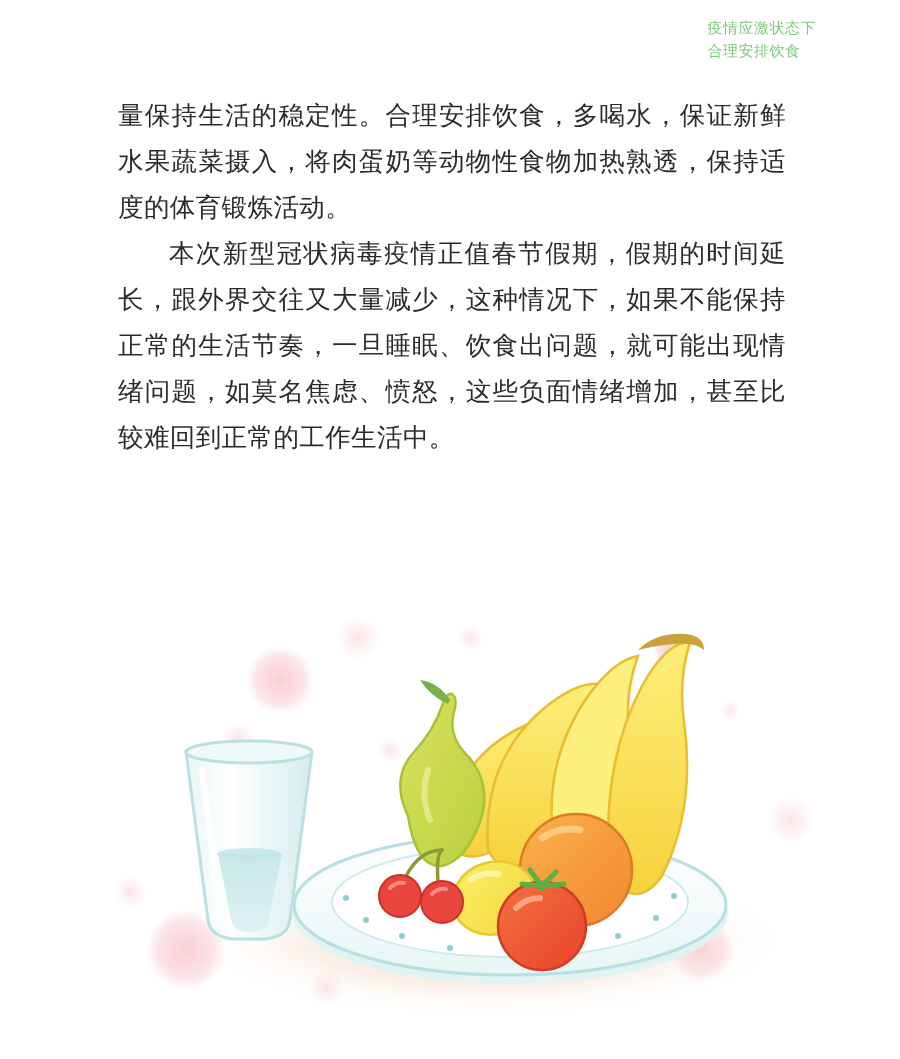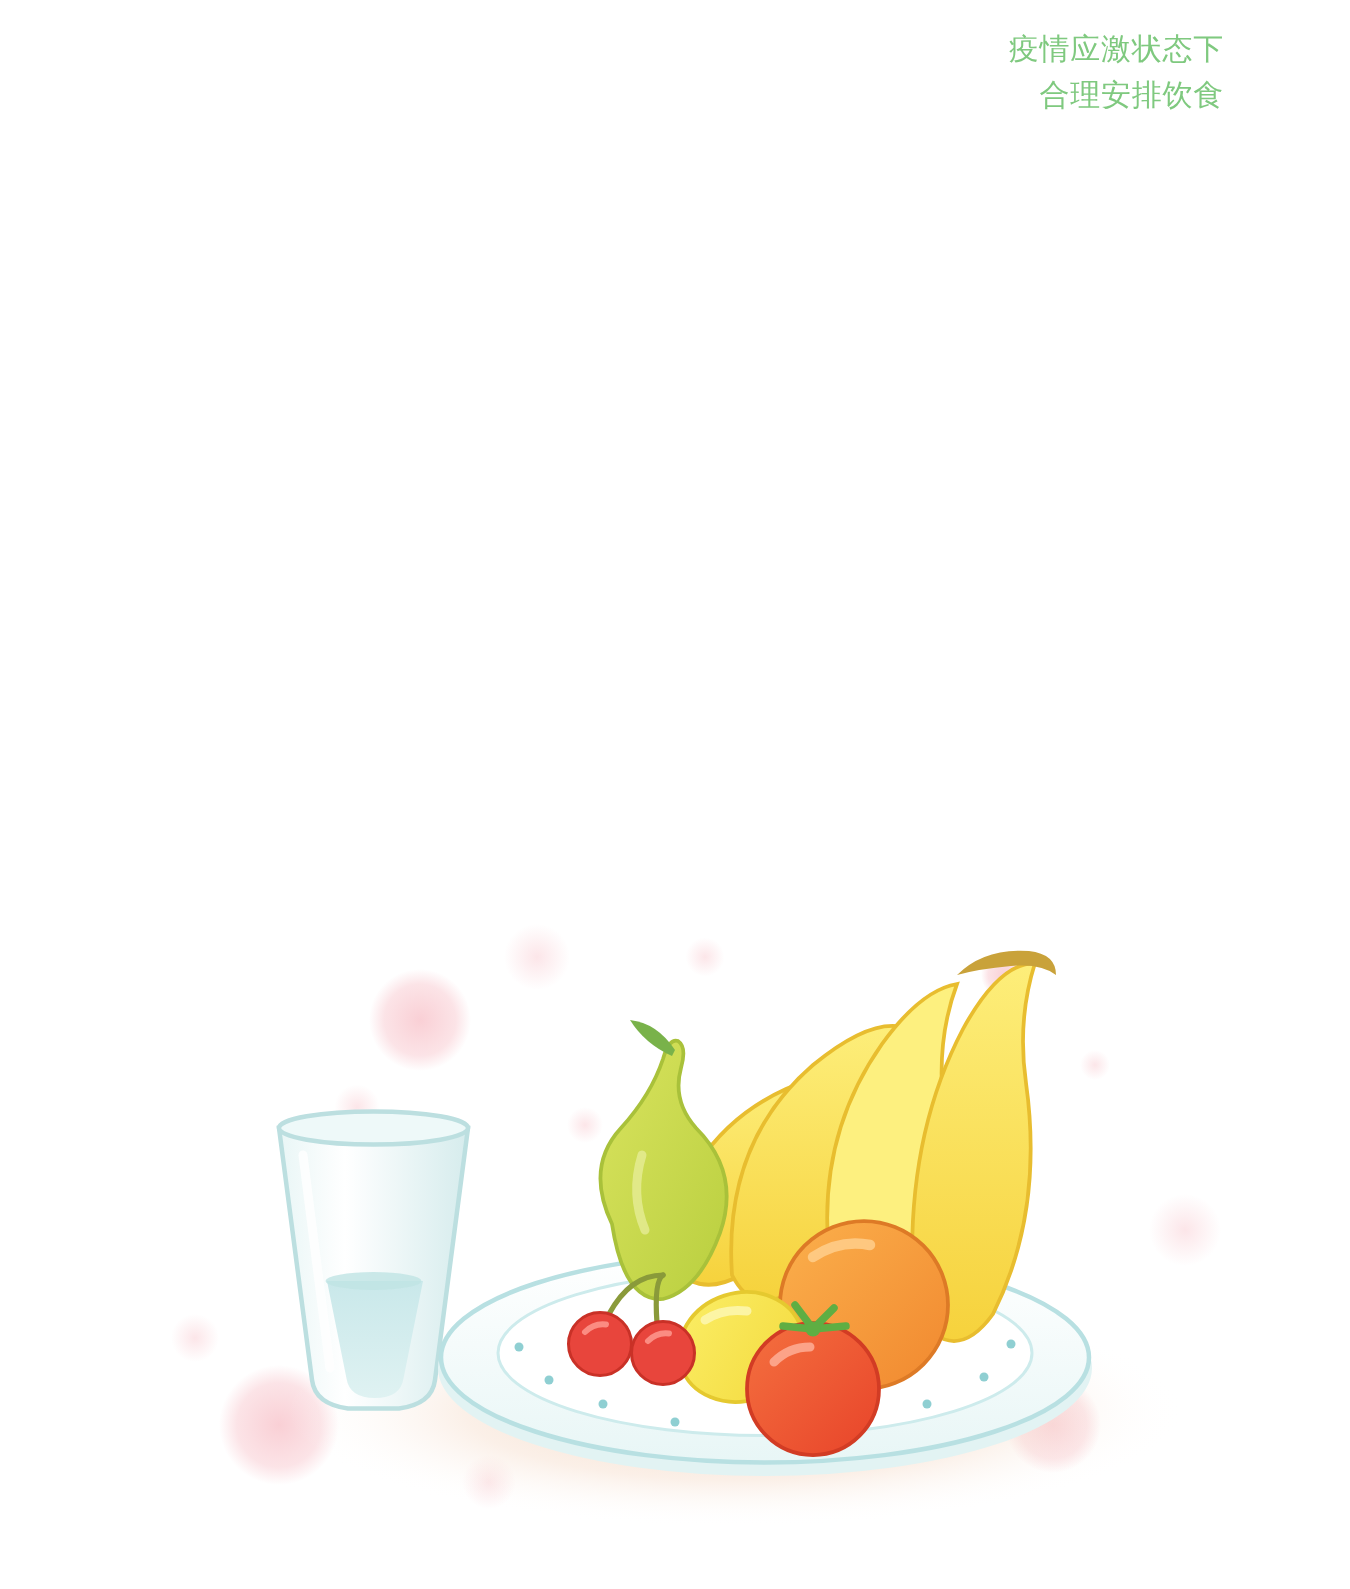--- a/index.html
+++ b/index.html
@@ -20,26 +20,26 @@
     width: 900px;
     height: 1059px;
     box-sizing: border-box;
   }
 
   
   .running-header {
     position: absolute;
     top: 18px;
     right: 84px;
-    text-align: right;
+    text-align: left;
     color: #7fc97f;
-    font-size: 20px;
+    font-size: 15px;
     line-height: 1.55;
     letter-spacing: 0.5px;
-    font-family: Liberation Sans, sans-serif;
+    font-family: Liberation Mono, monospace;
   }
   .running-header .line2 {
     display: block;
   }
 
   
   .body-text {
     position: absolute;
     top: 92px;
     left: 118px;
@@ -76,20 +76,22 @@
 <body>
 
 <div class="page">
 
   <div class="running-header">
     <span>疫情应激状态下</span>
     <span class="line2">合理安排饮食</span>
   </div>
 
   <div class="body-text">
+    <p>量保持生活的稳定性。合理安排饮食，多喝水，保证新鲜水果蔬菜摄入，将肉蛋奶等动物性食物加热熟透，保持适度的体育锻炼活动。</p>
+    <p class="indent">本次新型冠状病毒疫情正值春节假期，假期的时间延长，跟外界交往又大量减少，这种情况下，如果不能保持正常的生活节奏，一旦睡眠、饮食出问题，就可能出现情绪问题，如莫名焦虑、愤怒，这些负面情绪增加，甚至比较难回到正常的工作生活中。</p>
   </div>
 
   <div class="illustration">
     <svg width="760" height="530" viewBox="0 0 760 530" xmlns="http://www.w3.org/2000/svg">
       <defs>
         <radialGradient id="bokeh" cx="50%" cy="50%" r="50%">
           <stop offset="0%" stop-color="#f9cdd3" stop-opacity="0.95"></stop>
           <stop offset="70%" stop-color="#f9cdd3" stop-opacity="0.55"></stop>
           <stop offset="100%" stop-color="#f9cdd3" stop-opacity="0"></stop>
         </radialGradient>

